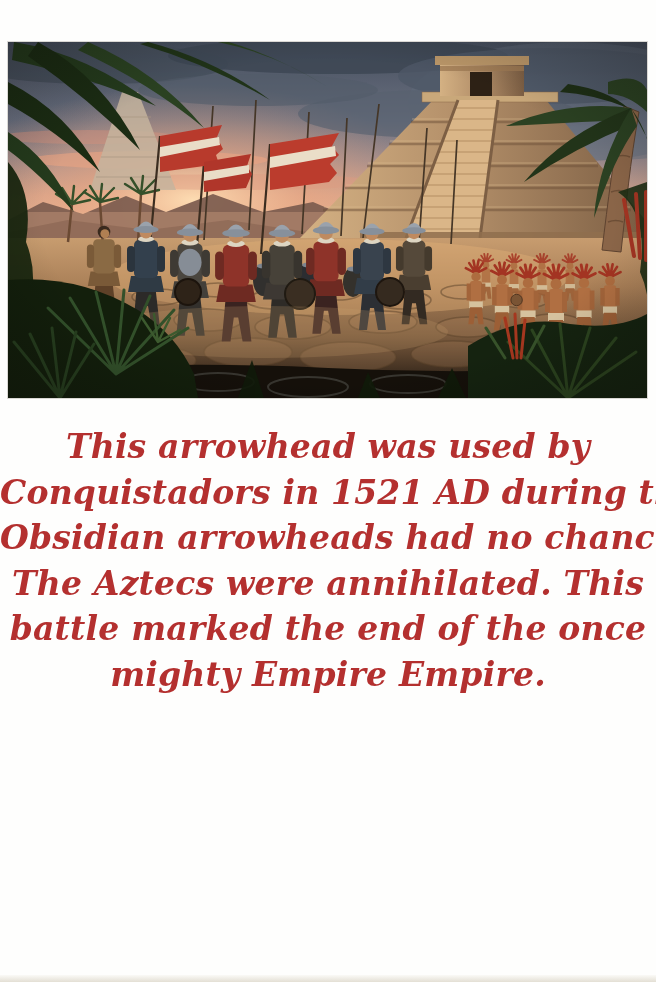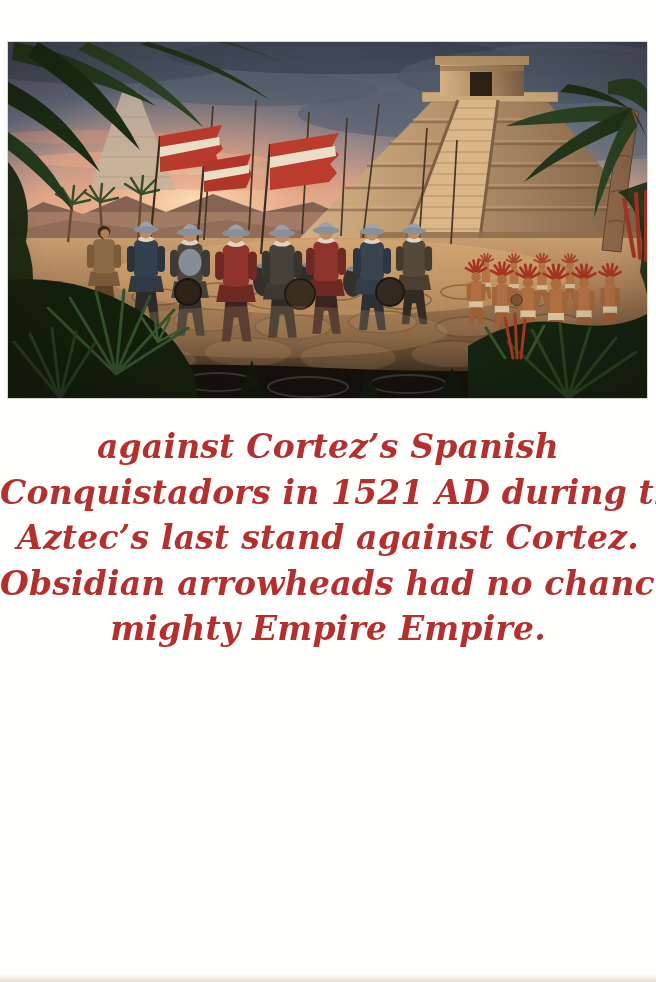--- a/index.html
+++ b/index.html
@@ -406,21 +406,22 @@
         <path d="M230,356 L244,318 L256,356 Z"></path>
         <path d="M350,356 L360,330 L372,356 Z"></path>
         <path d="M430,356 L444,326 L458,356 Z"></path>
       </g>
 
       <rect x="0" y="0" width="639" height="356" fill="url(#vin)"></rect>
     </svg>
   </div>
 
   <div class="caption">
-    <div class="caption-line">against Cortez’s Spanish</div>
+    <div class="caption-line">This arrowhead was used by</div>
     <div class="caption-line">Conquistadors in 1521 AD during the</div>
-    <div class="caption-line">Aztec’s last stand against Cortez.</div>
     <div class="caption-line">Obsidian arrowheads had no chance</div>
+    <div class="caption-line">The Aztecs were annihilated. This</div>
+    <div class="caption-line">battle marked the end of the once</div>
     <div class="caption-line">mighty Empire Empire.</div>
   </div>
 
   <div class="scan-edge"></div>
 </div>
 
 </body></html>

